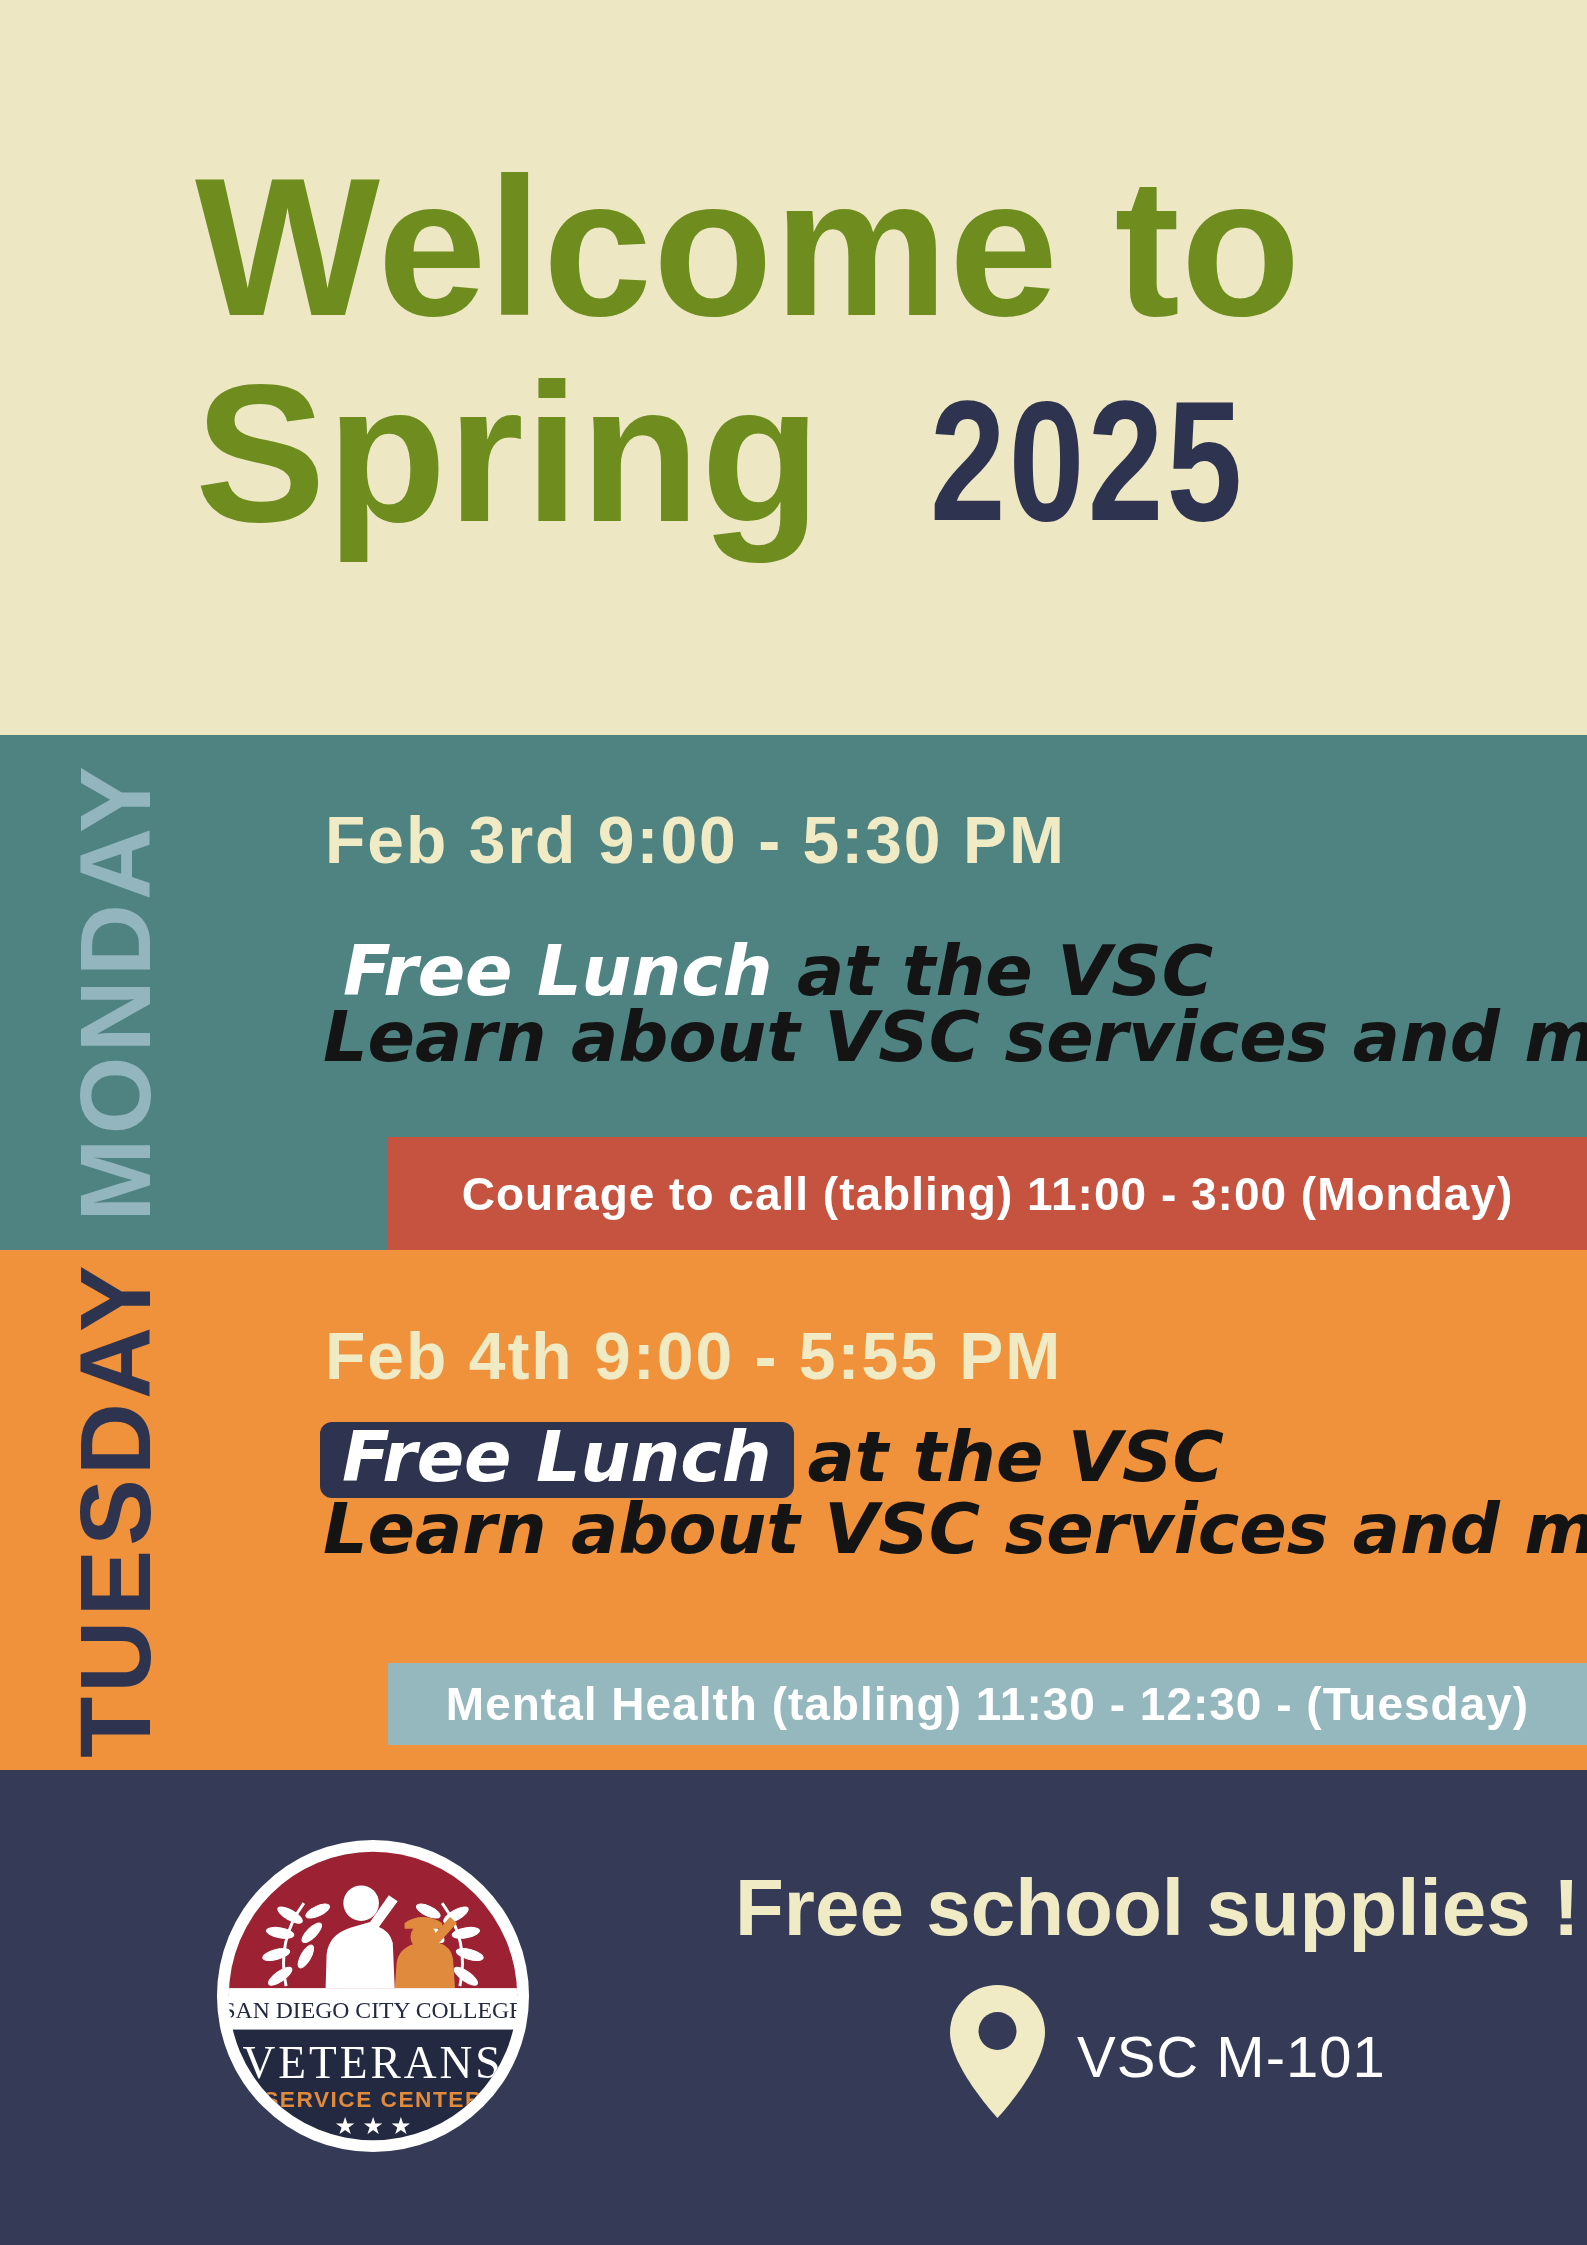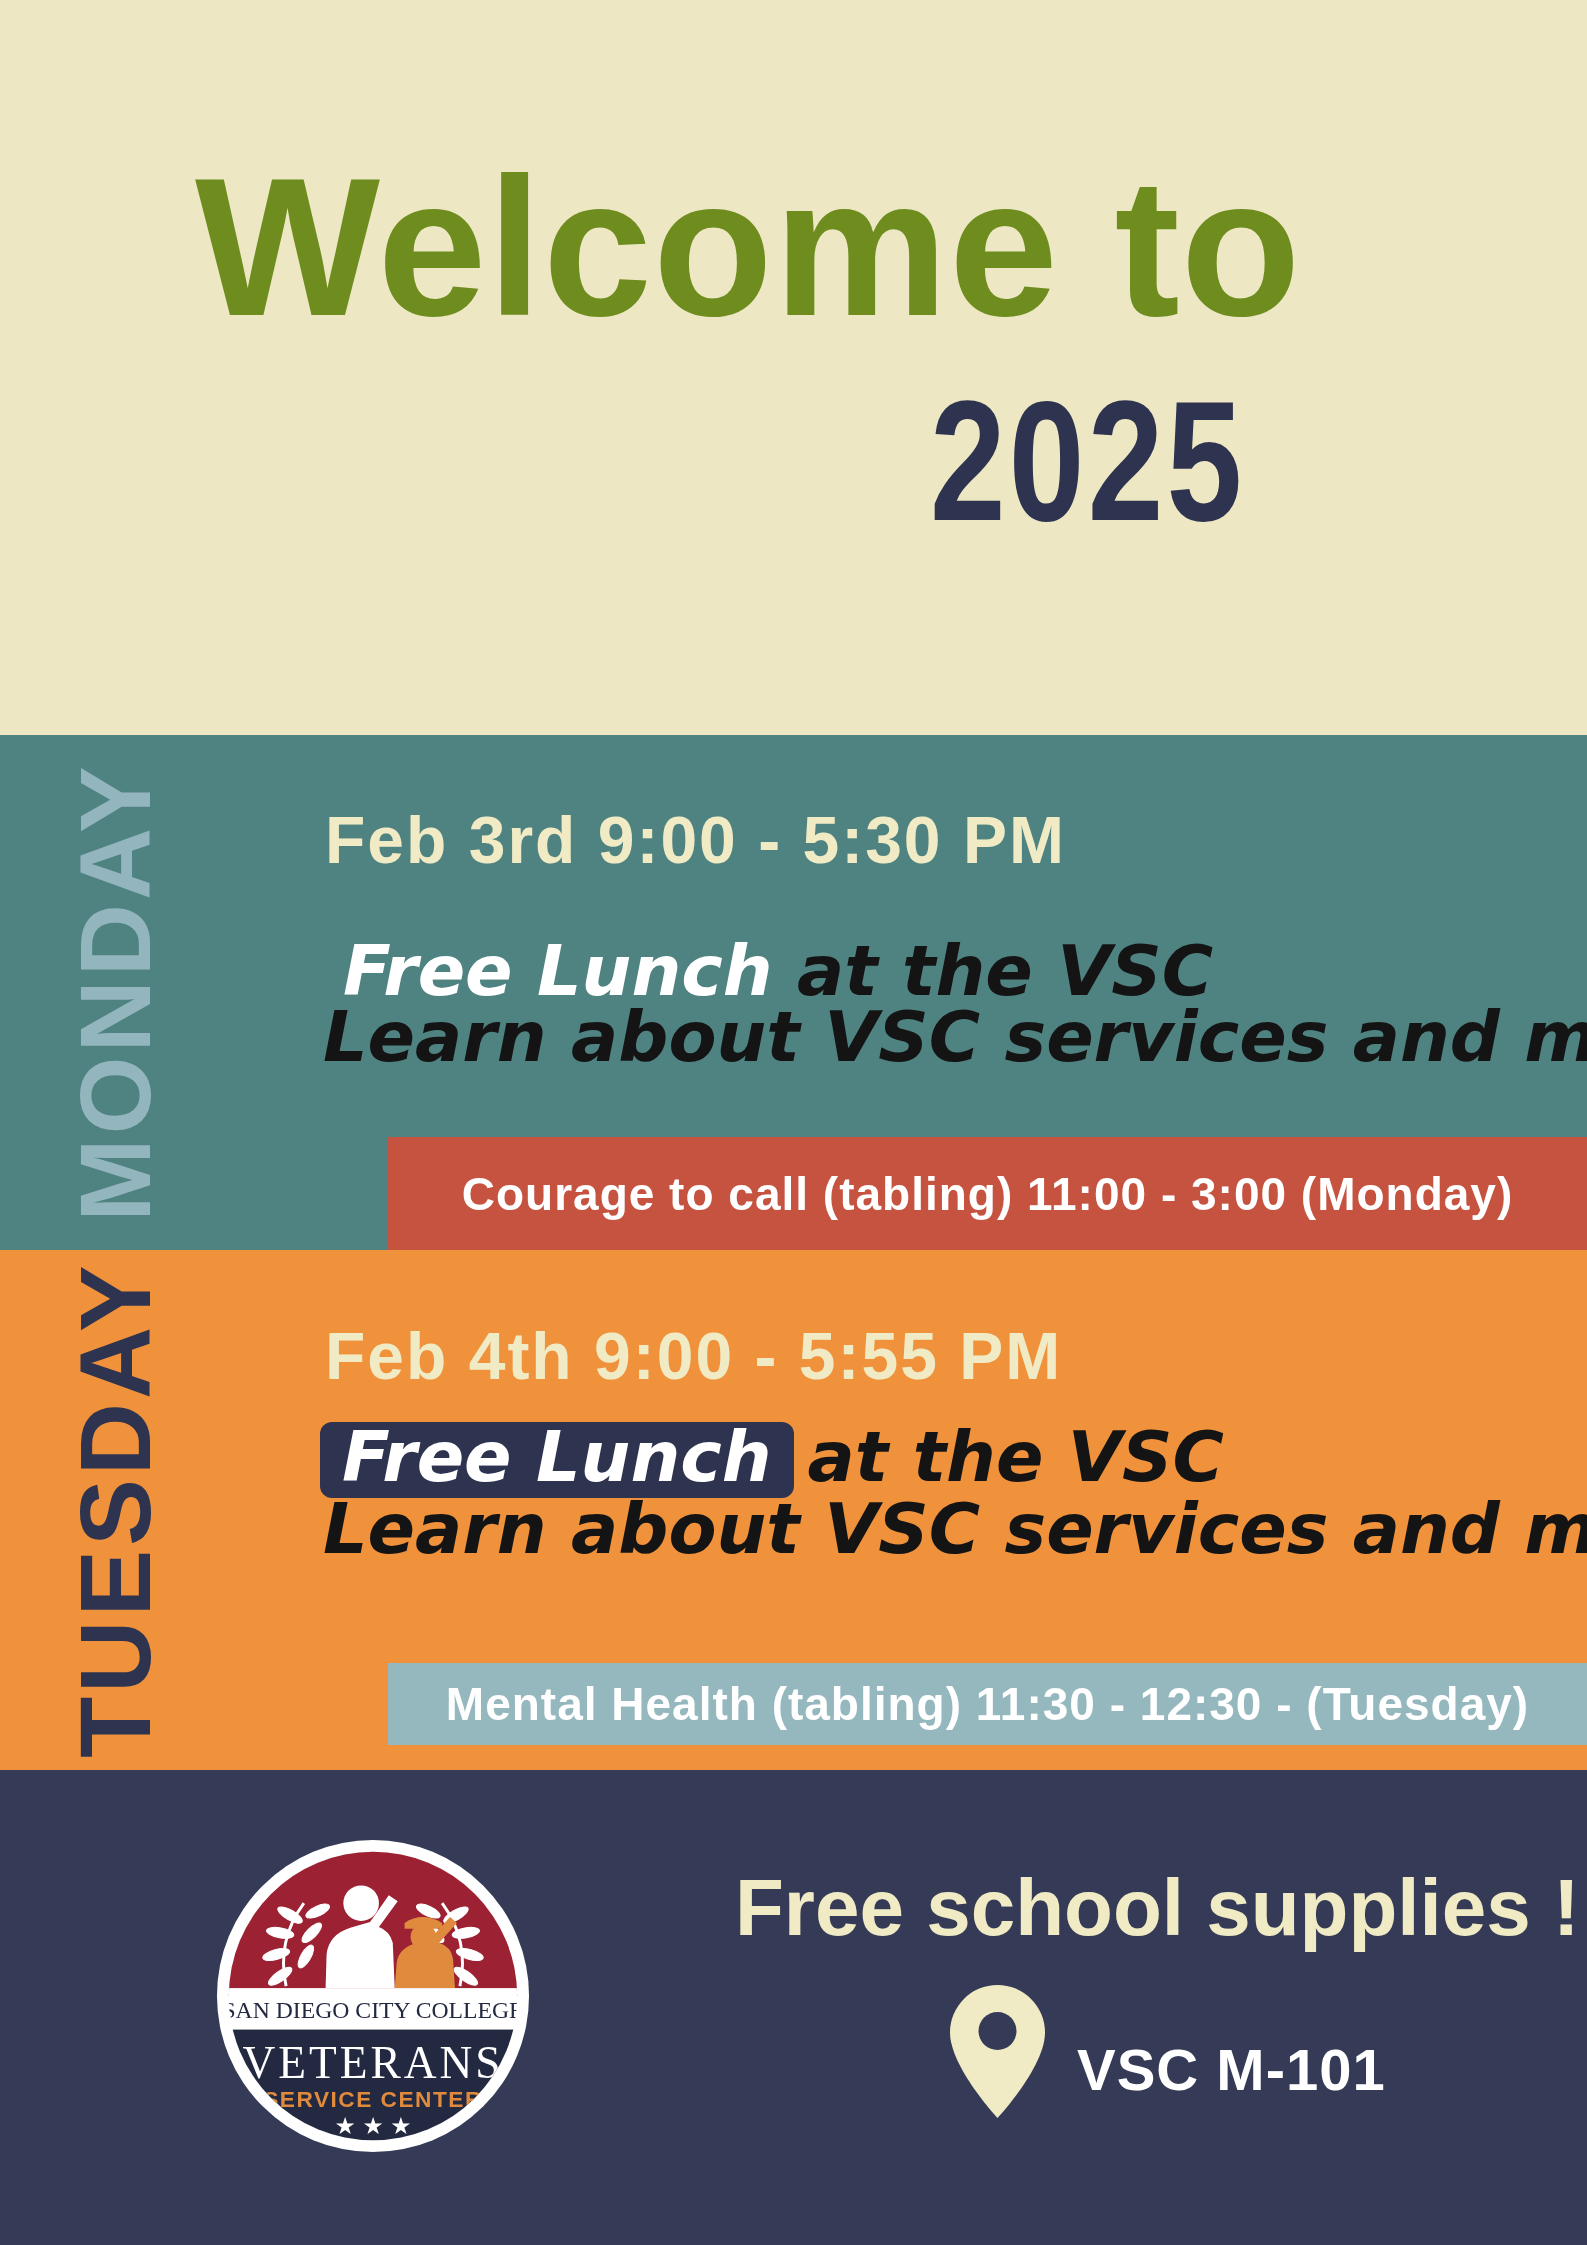--- a/index.html
+++ b/index.html
@@ -39,31 +39,32 @@
   
   .banner{left:388px; width:1199px; display:flex; align-items:center; justify-content:center;
     font-size:46px; font-weight:bold; color:#fff; letter-spacing:1px; white-space:nowrap;}
   .banner-red{top:1137px; height:113px; background:var(--red-banner,#C65240);}
   .banner-blue{top:1663px; height:82px; background:var(--blue-banner,#95B7BE);}
   
   .footer-headline{left:735px; top:1862px; font-size:80px; font-weight:bold; white-space:nowrap;
     color:var(--cream-text,#F0EBC5);}
   .location-row{left:950px; top:1985px; display:flex; align-items:flex-start;}
   .pin{width:95px; height:133px;}
-  .location-text{margin-left:32px; margin-top:51px; font-size:58px; font-weight:bold;
+  .location-text{margin-left:32px; margin-top:38px; font-size:58px; font-weight:normal;
     color:#fff; letter-spacing:1px; white-space:nowrap;}
   .logo{left:215px; top:1838px; width:316px; height:316px;}
 </style>
 </head>
 <body>
 
 <div class="poster">
 
   <section class="abs header">
     <div class="abs title-line1">Welcome to</div>
+    <div class="abs title-word">Spring</div>
     <div class="abs title-year">2025</div>
   </section>
 
   <section class="abs monday-section">
     <div class="abs" style="left:325px; top:800px; transform:translateY(-735px);"></div>
   </section>
   <div class="abs day-label day-monday">MONDAY</div>
   <div class="abs date-line" style="left:325px; top:802px;">Feb 3rd 9:00 - 5:30 PM</div>
   <div class="abs hand" style="left:343px; top:938px;">
     <span class="white">Free Lunch</span><span> at the VSC</span>

